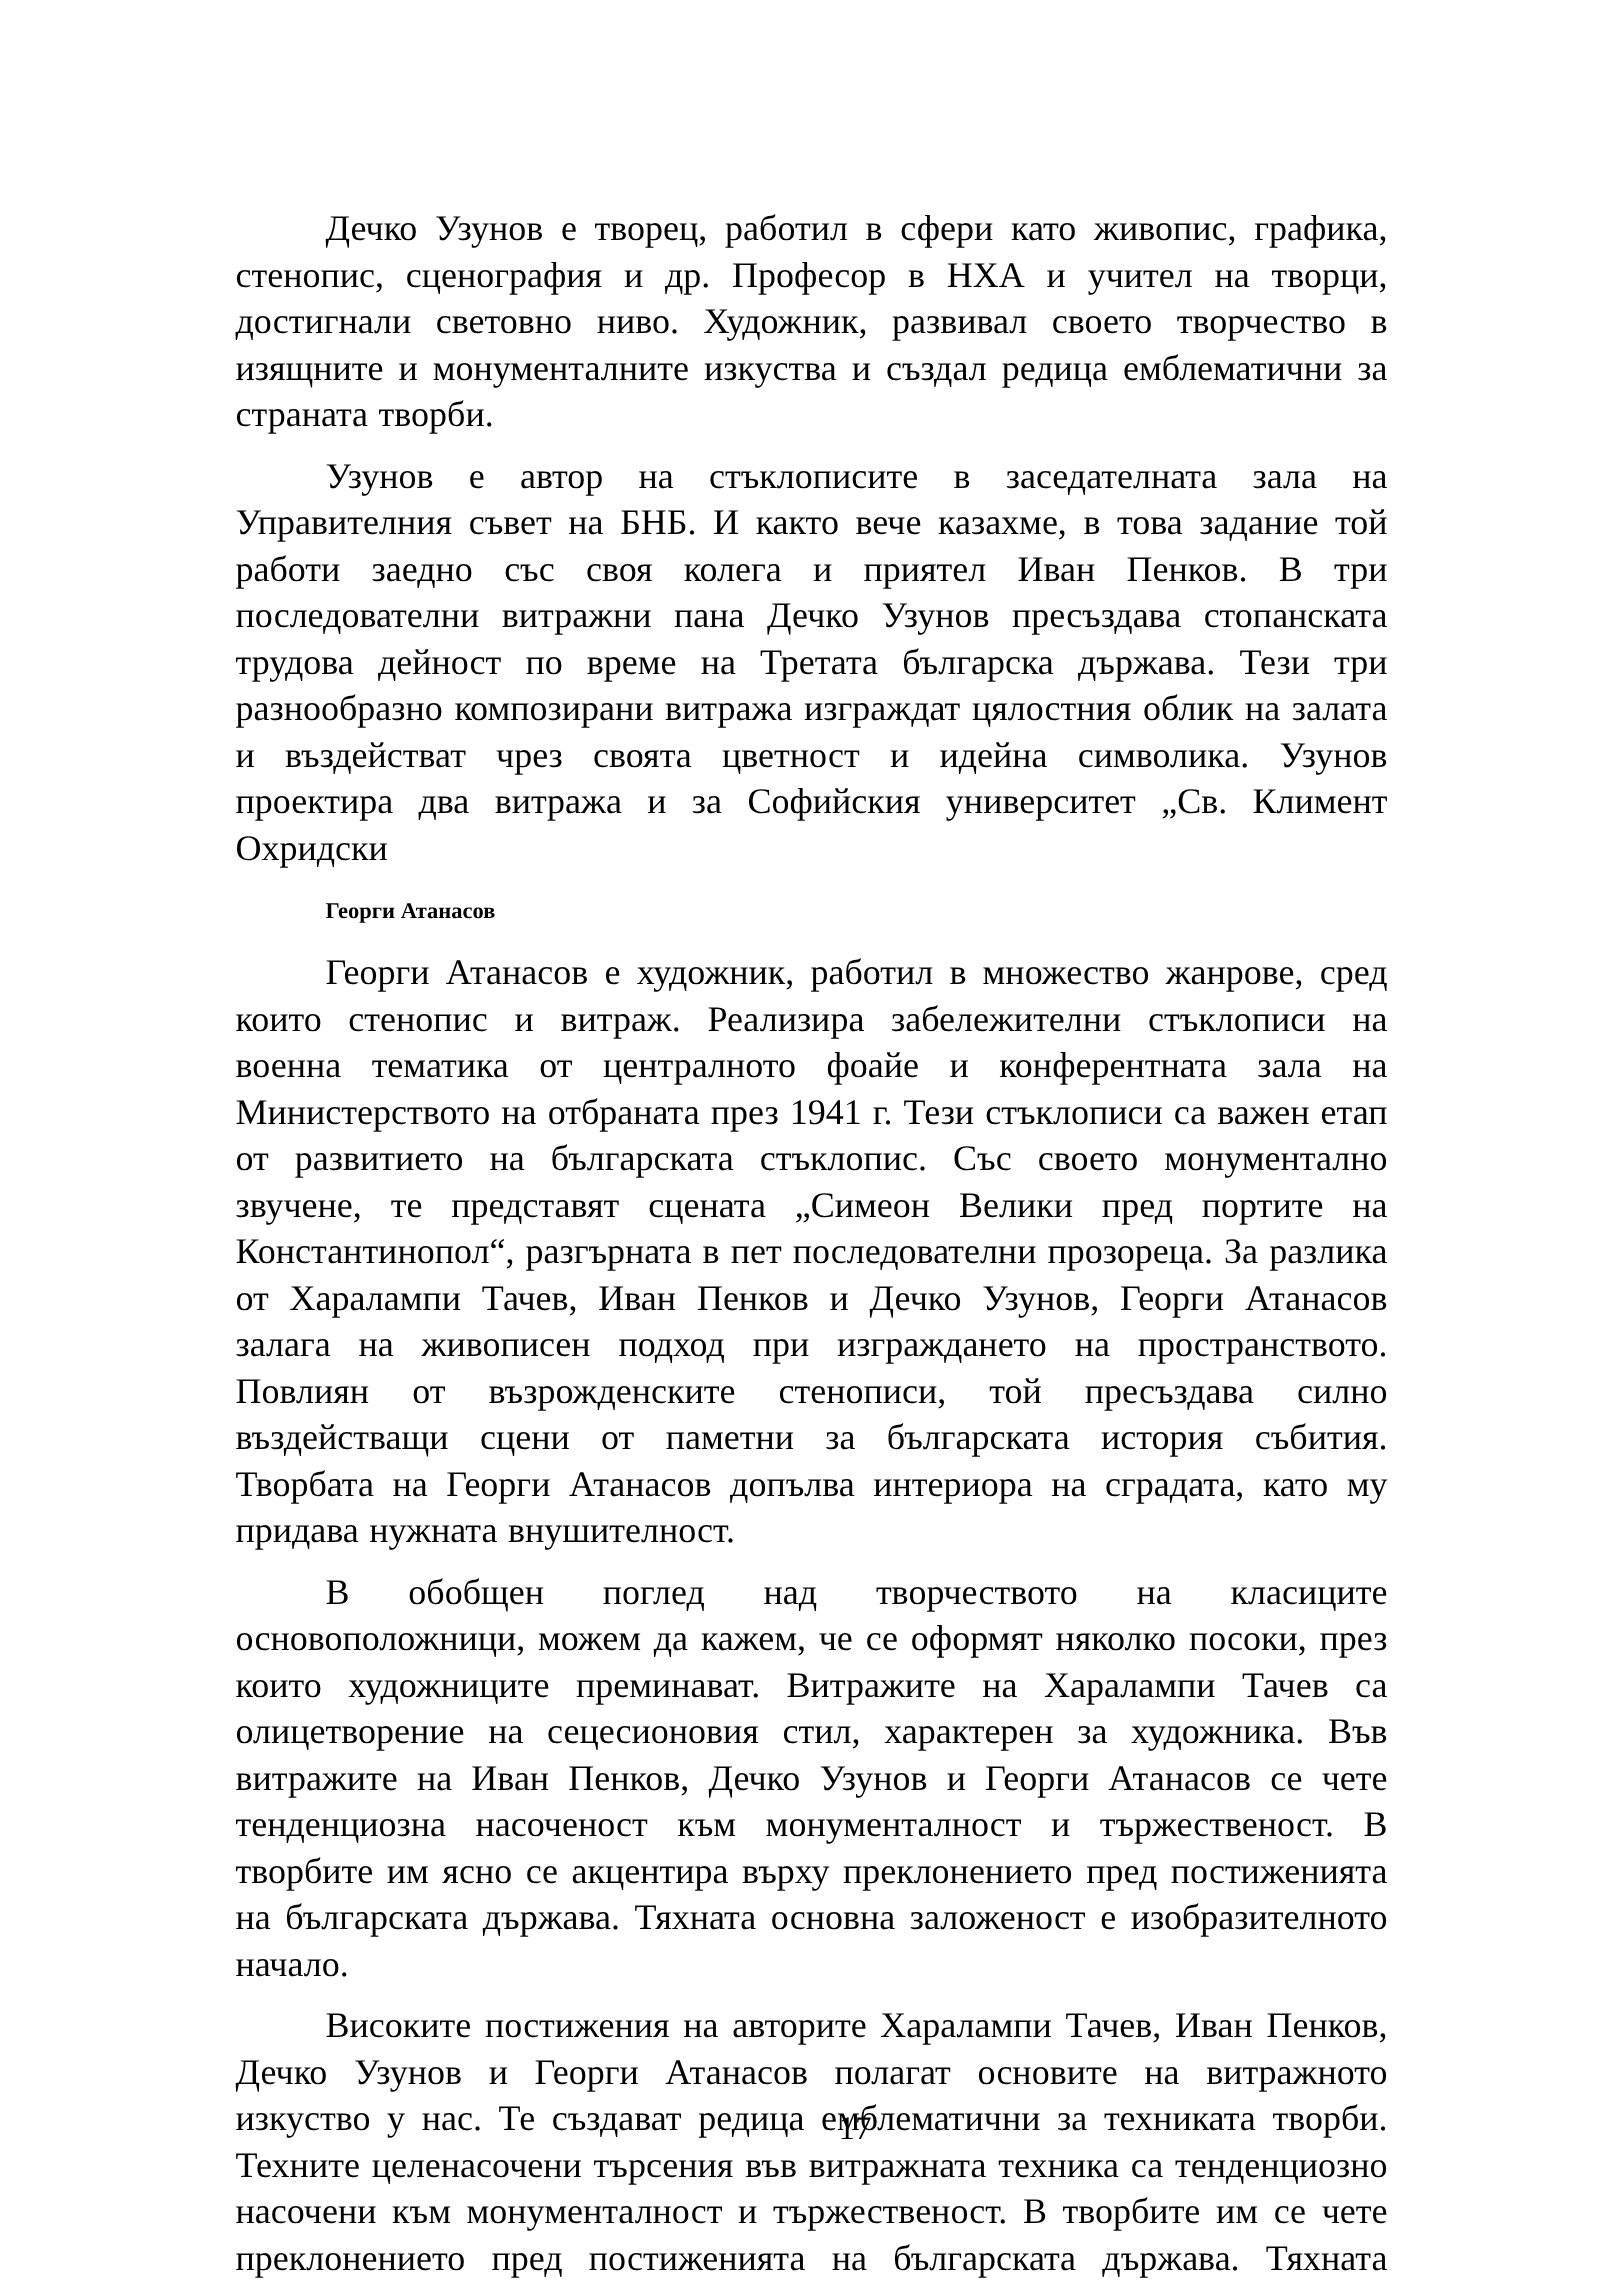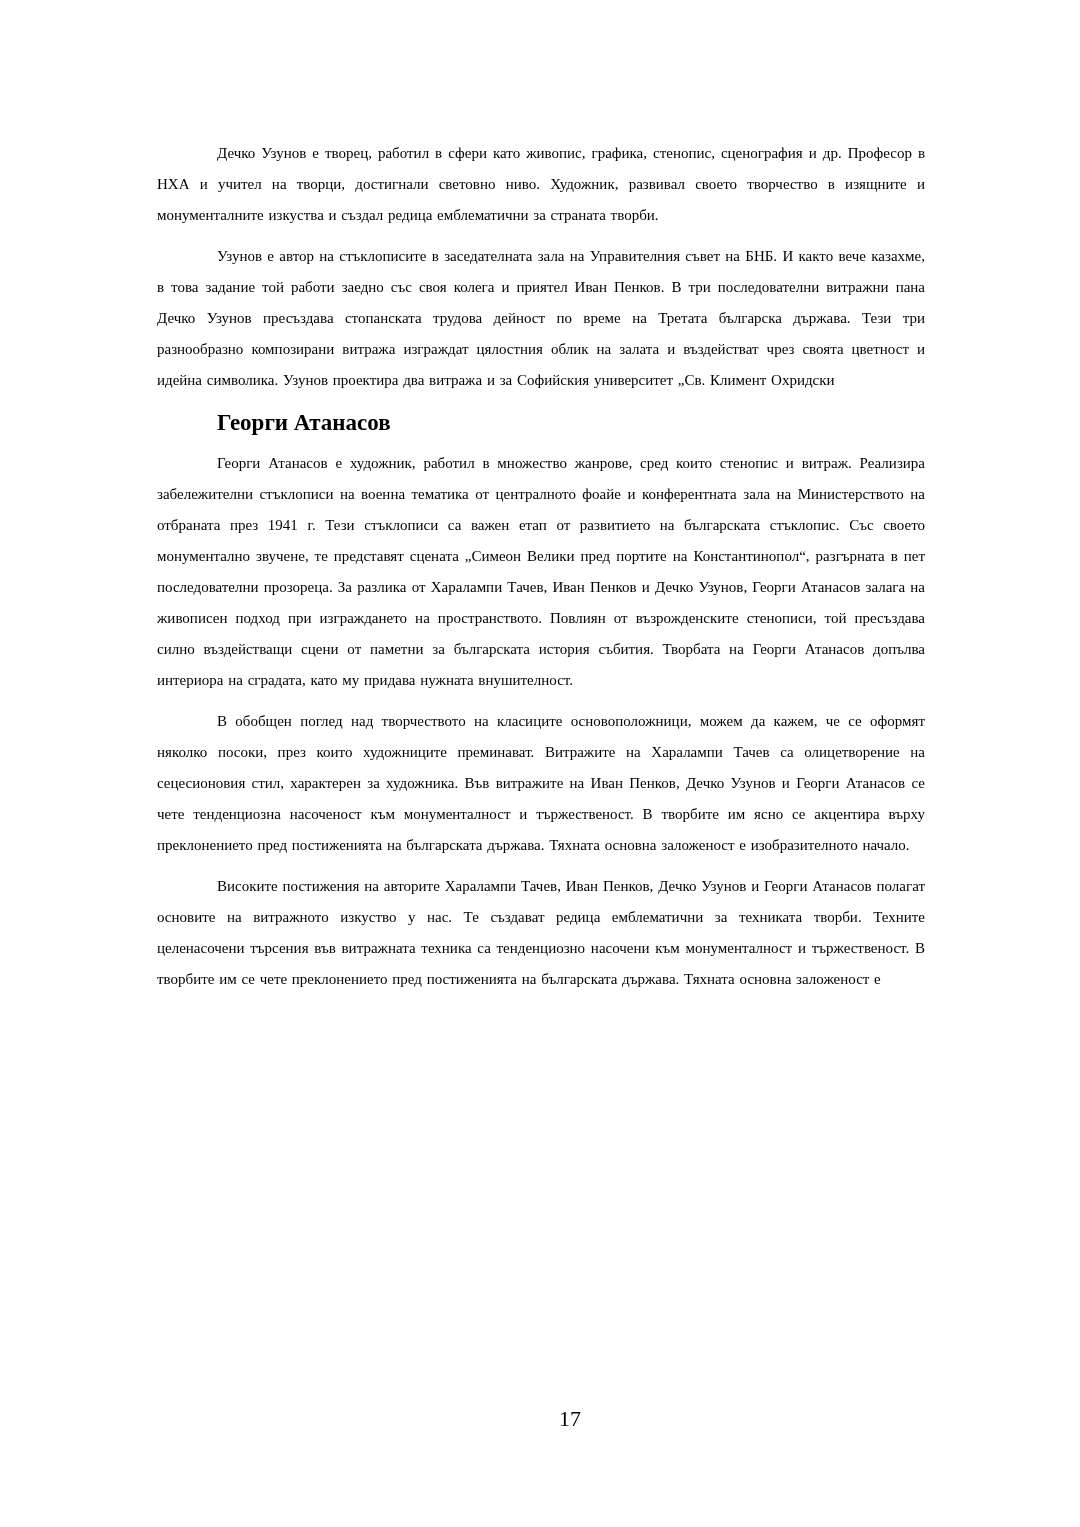--- a/index.html
+++ b/index.html
@@ -17,32 +17,32 @@
     font-family: "Liberation Serif", "DejaVu Serif", serif;
     overflow: hidden;
   }
   .content {
     position: absolute;
     left: 157px;
     top: 138px;
     width: 768px;
   }
   .para {
-    font-size: 15px;
+    font-size: 24px;
     line-height: 31px;
     text-align: justify;
     text-indent: 60px;
     margin: 10px 0 0 0;
     word-spacing: 1px;
   }
   .para.first {
     margin-top: 0;
   }
   .heading {
-    font-size: 23px;
+    font-size: 15px;
     line-height: 31px;
     font-weight: bold;
     text-indent: 60px;
     text-align: left;
     margin: 11px 0 0 0;
   }
   .page-number {
     position: absolute;
     top: 1405px;
     left: 0;

